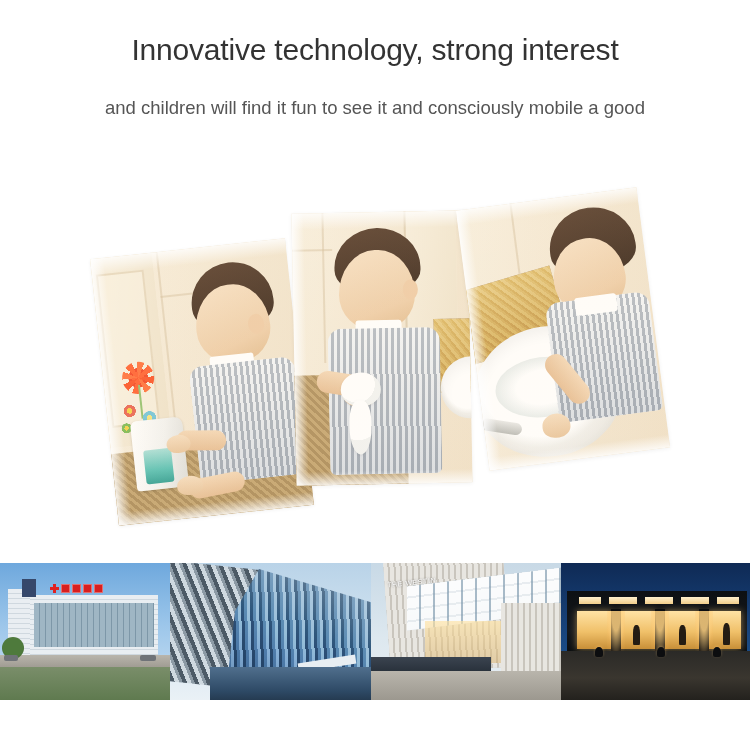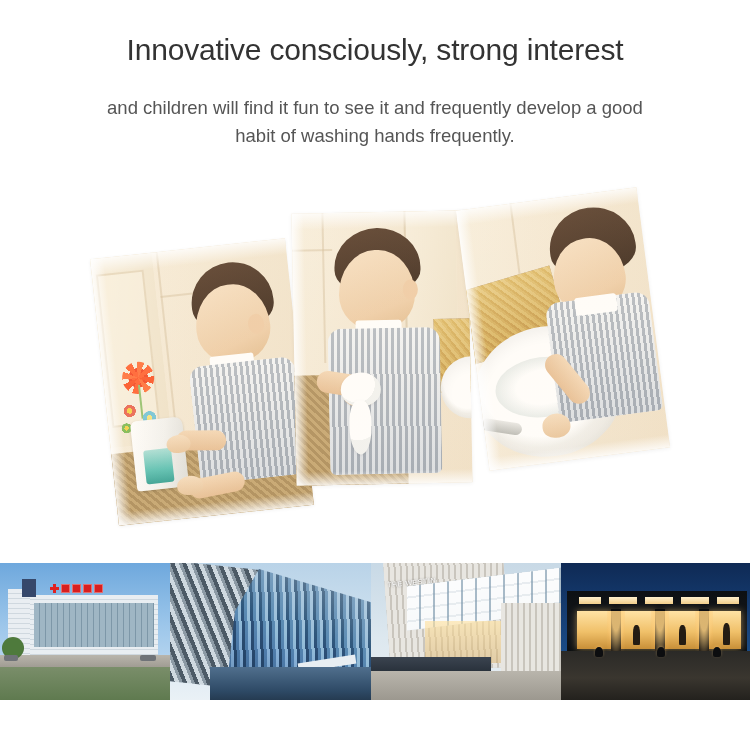--- a/index.html
+++ b/index.html
@@ -430,25 +430,24 @@
     position: absolute;
     background: #241c13;
     border-radius: 40% 40% 10% 10%;
   }
 </style>
 </head>
 <body>
 
 <div class="page">
 
-  <div class="headline">Innovative consciously, strong interest</div>
+  <div class="headline">Innovative technology, strong interest</div>
 
   <div class="subcopy">
-    <span class="line">and children will find it fun to see it and frequently develop a good</span>
-    <span class="line">habit of washing hands frequently.</span>
+    <span class="line">and children will find it fun to see it and consciously mobile a good</span>
   </div>
 
   <div class="collage">
 
     <div class="photo feather-l" id="photoA">
       <div class="scene">
         <div class="wall"></div>
         <div class="door" style="left:-6px; top:0; width:66px; height:190px;"></div>
         <div class="wall-panel" style="left:4px; top:16px; width:44px; height:150px;"></div>
         <div class="tile-line" style="left:66px; top:0; width:2px; height:200px;"></div>

